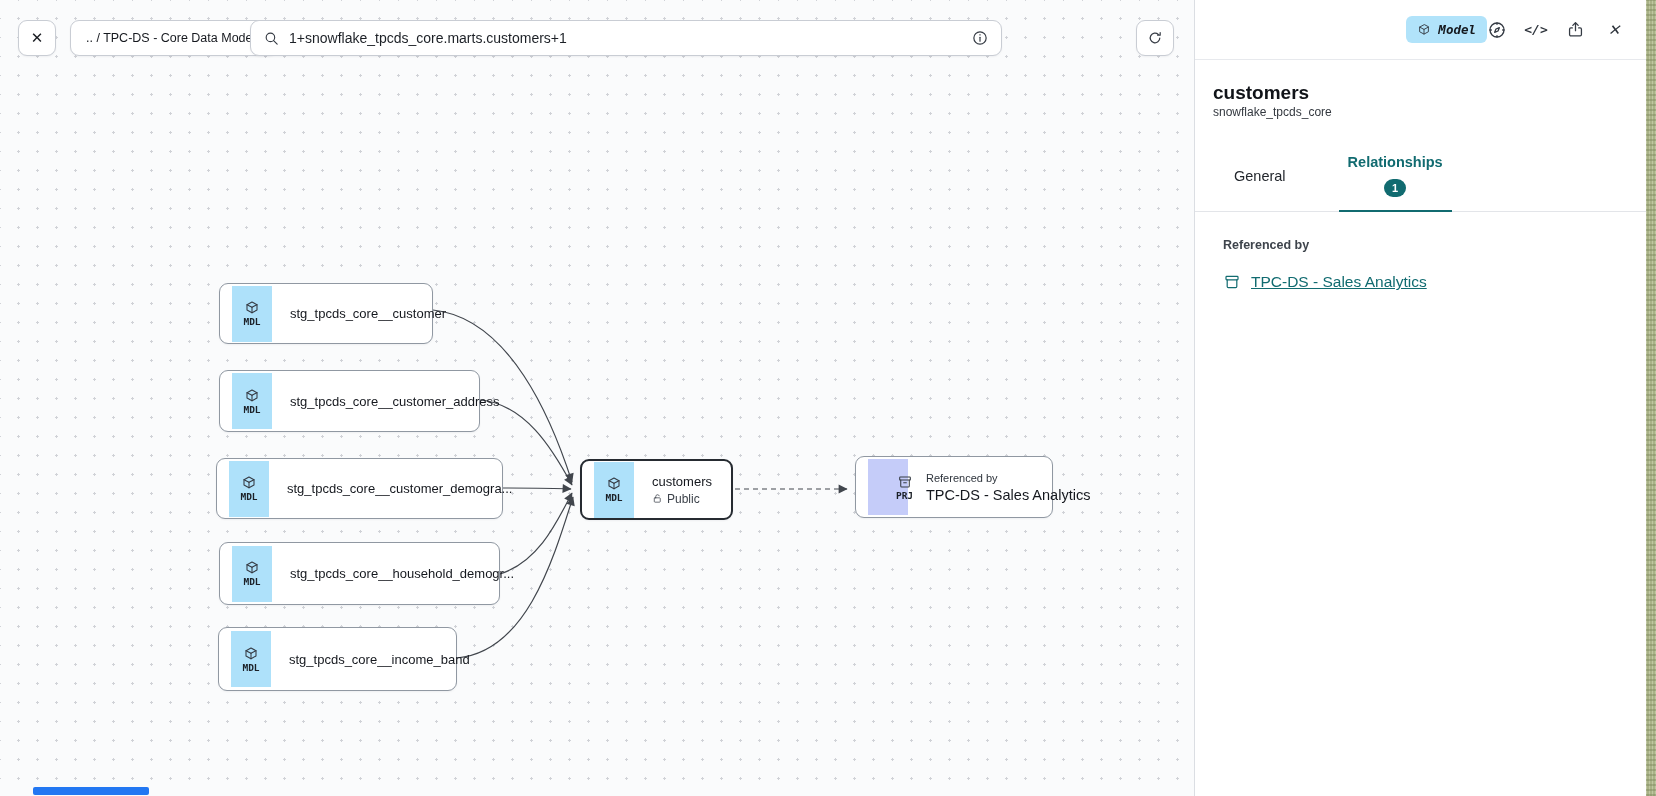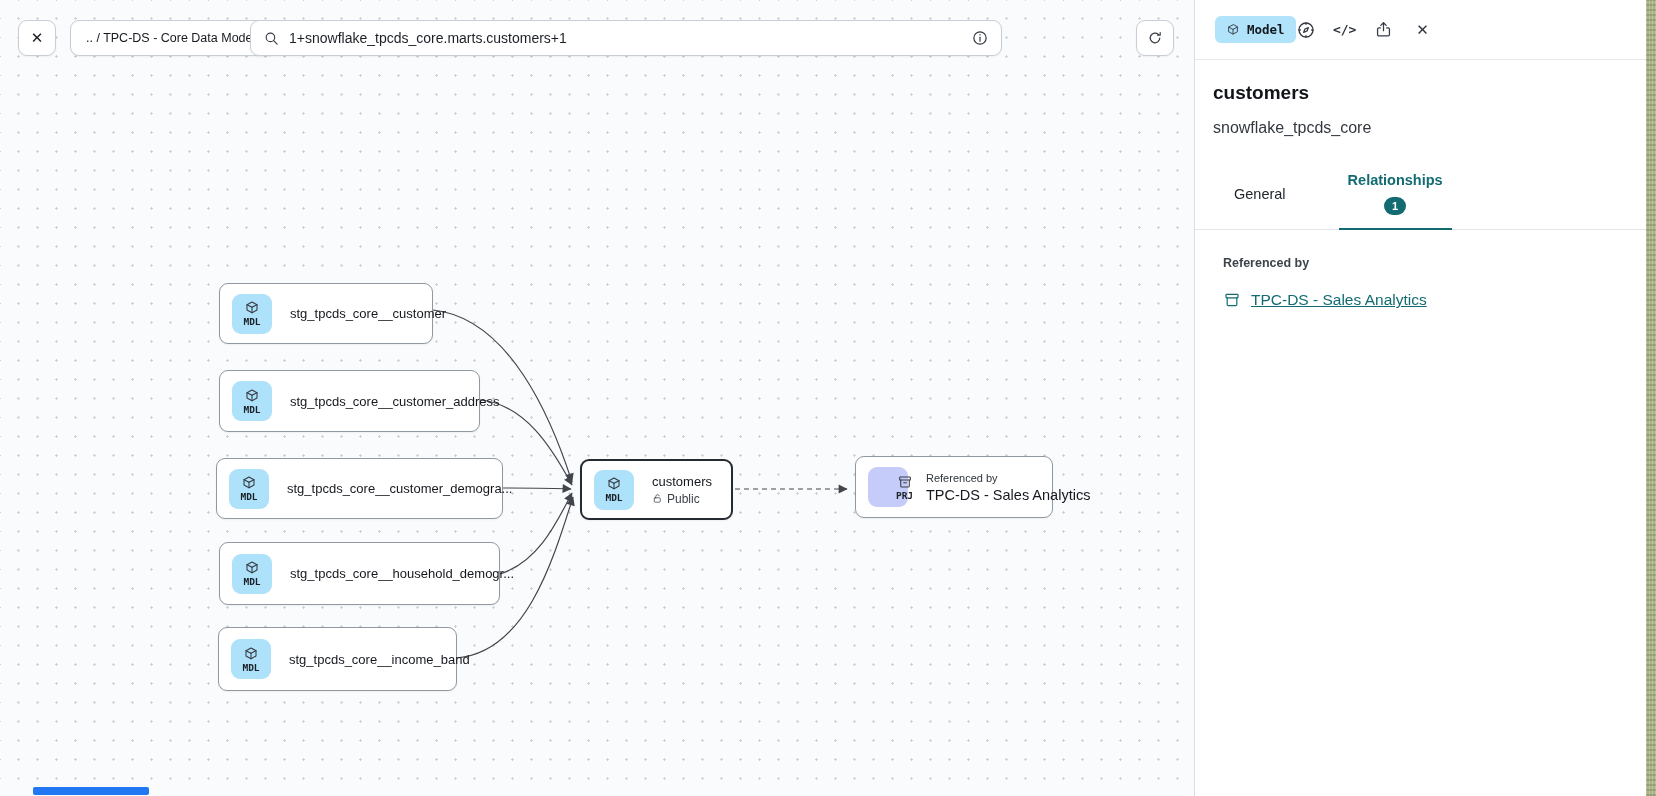--- a/index.html
+++ b/index.html
@@ -34,21 +34,21 @@
   .icon-stroke { stroke:#353b44; fill:none; stroke-width:1.6; stroke-linecap:round; stroke-linejoin:round; }
 
   
   .node {
     position:absolute; background:#fff; border:1px solid #9098a2; border-radius:9px;
     display:flex; align-items:center; gap:18px; padding:0 12px;
     box-shadow:0 1px 2px rgba(20,24,32,.05); z-index:3; cursor:pointer;
   }
   .node.selected { border:2px solid #262b31; }
   .node-icon {
-    width:40px; height:40px; border-radius:9px; flex:0 0 auto;
+    width:40px; height:56px; border-radius:0; flex:0 0 auto;
     display:flex; flex-direction:column; align-items:center; justify-content:center;
     color:#1b2027;
   }
   .node-icon.mdl { background:#aee1fa; }
   .node-icon.prj { background:#c5ccf9;padding-left:33px; }
   .node-icon .tcode { font-family:"DejaVu Sans Mono",monospace; font-size:9.5px; font-weight:bold; line-height:1; margin-top:1px; }
   .node-label { font-size:13px; color:#15181e; white-space:nowrap; }
   .node-col { display:flex; flex-direction:column; gap:3px; }
   .node-sub { display:flex; align-items:center; gap:4px; font-size:12px; color:#3c424a; }
   .node-kicker { font-size:11px; color:#2e343c; }
@@ -56,34 +56,34 @@
 
   .taskbar-indicator { position:absolute; left:33px; top:787px; width:116px; height:8px;
     background:#2277f2; border-radius:2px; z-index:6; }
 
   
   .panel {
     position:absolute; left:1194px; top:0; width:452px; height:796px;
     background:#fff; border-left:1px solid #dbdee3; z-index:10;
   }
   .panel-header { height:60px; padding:0 22px 0 20px; display:flex; align-items:center;
-    justify-content:flex-start; border-bottom:1px solid #e7e9ed; }
+    justify-content:flex-end; border-bottom:1px solid #e7e9ed;font-style:italic; }
   .type-badge {
     background:#b1e3fa; border-radius:6px; padding:6px 11px;
     display:flex; align-items:center; gap:7px;
     font-family:"DejaVu Sans Mono",monospace; font-size:12.5px; font-weight:bold; color:#14181d;
   }
   .hdr-icons { display:flex; align-items:center; gap:19px; }
   .hdr-icon { width:20px; height:20px; display:flex; align-items:center; justify-content:center;
     color:#2e343c; cursor:pointer; font-size:15px; }
   .code-glyph { font-family:"DejaVu Sans Mono",monospace; font-size:13px; font-weight:bold; color:#2e343c; }
 
   .title-block { padding:22px 20px 0 18px; }
   .panel-title { font-size:19px; font-weight:bold; color:#111419; }
-  .panel-subtitle { font-size:16px; color:#33383f; margin-top:15px; }
+  .panel-subtitle { font-size:12px; color:#33383f; margin-top:1px; }
 
   .tabs { margin-top:24px; padding-left:30px; display:flex; gap:44px;
     border-bottom:1px solid #e3e5e9; }
   .tab { padding:11px 9px 13px; font-size:14.5px; color:#23272d; cursor:pointer;
     display:flex; align-items:center; gap:9px; border-bottom:2.5px solid transparent; margin-bottom:-1px;justify-content:center; }
   .tab.active { color:#116b70; font-weight:bold; border-bottom-color:#116b70;flex-direction:column; }
   .tab-badge { background:#116b70; color:#fff; font-size:11px; font-weight:bold;
     border-radius:10px; padding:2.5px 8px; line-height:1.2; }
 
   .ref-section { padding:26px 28px 0; }

